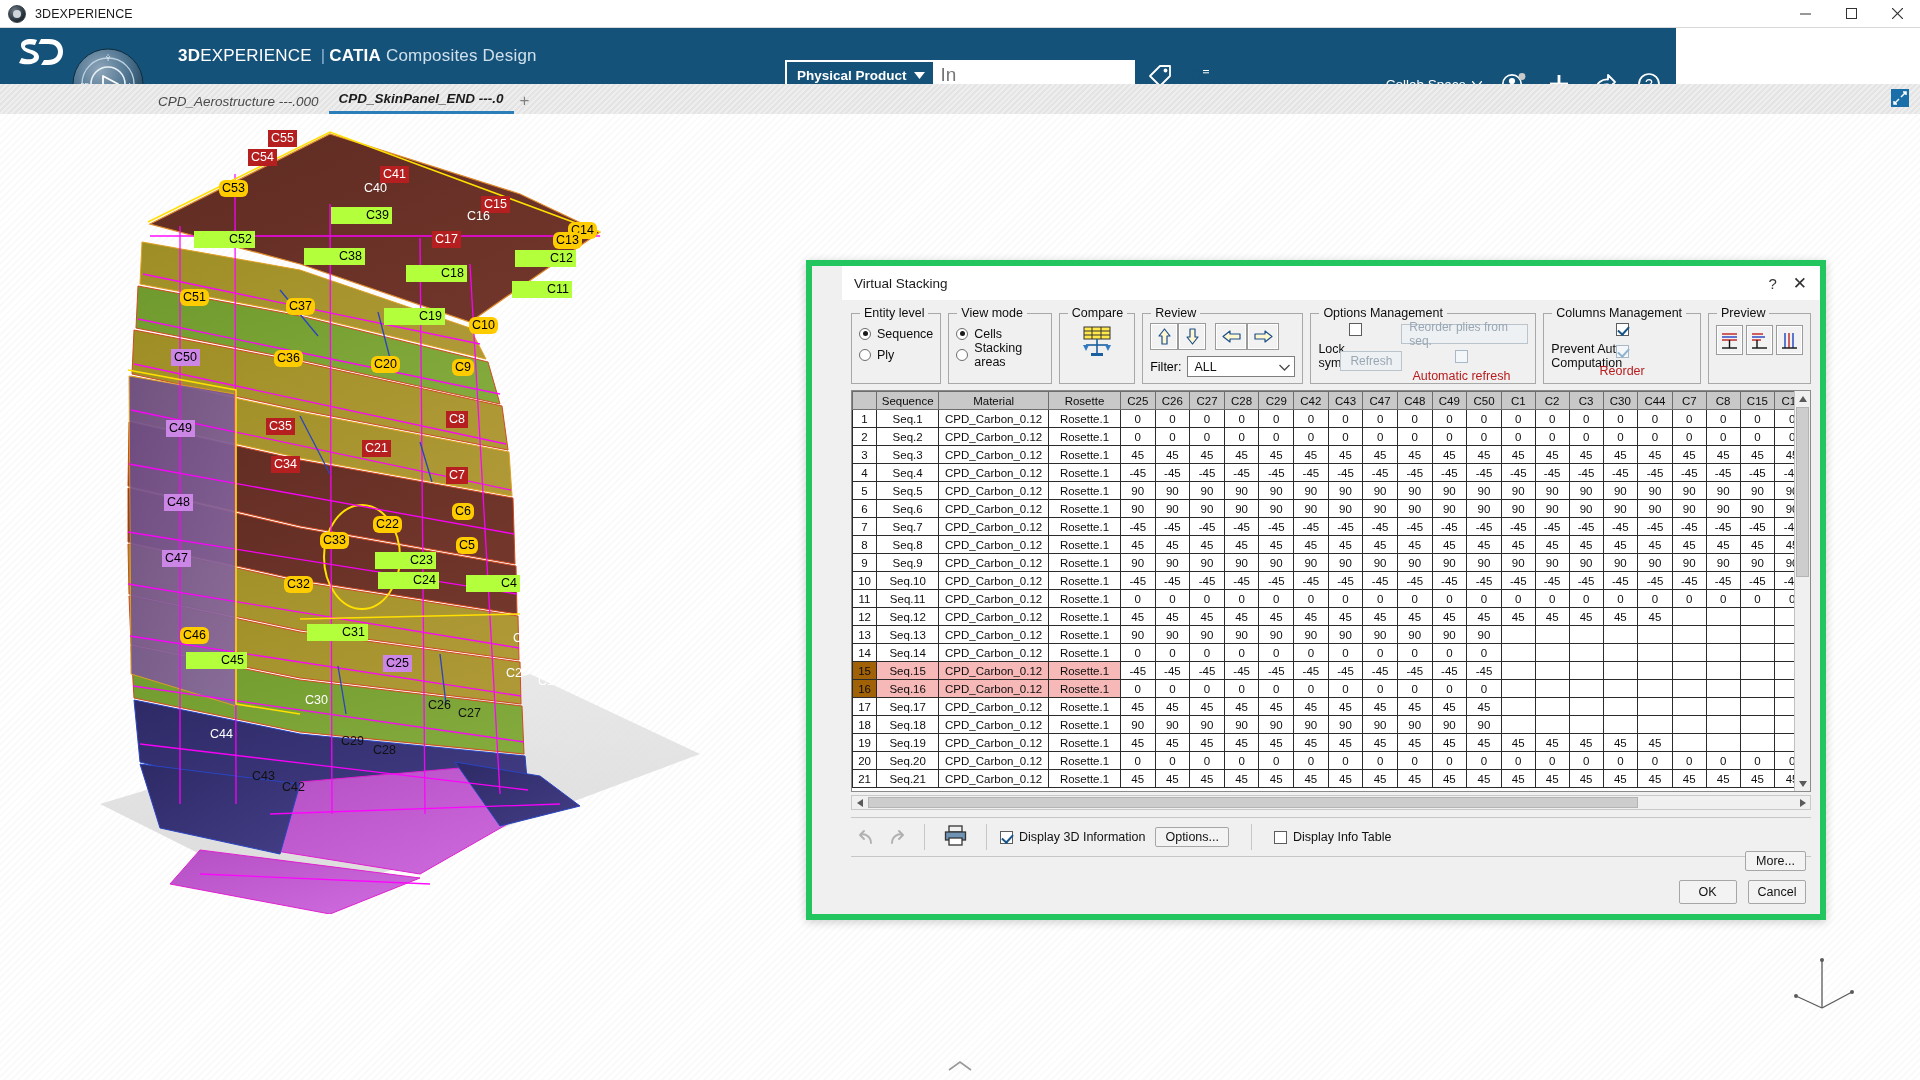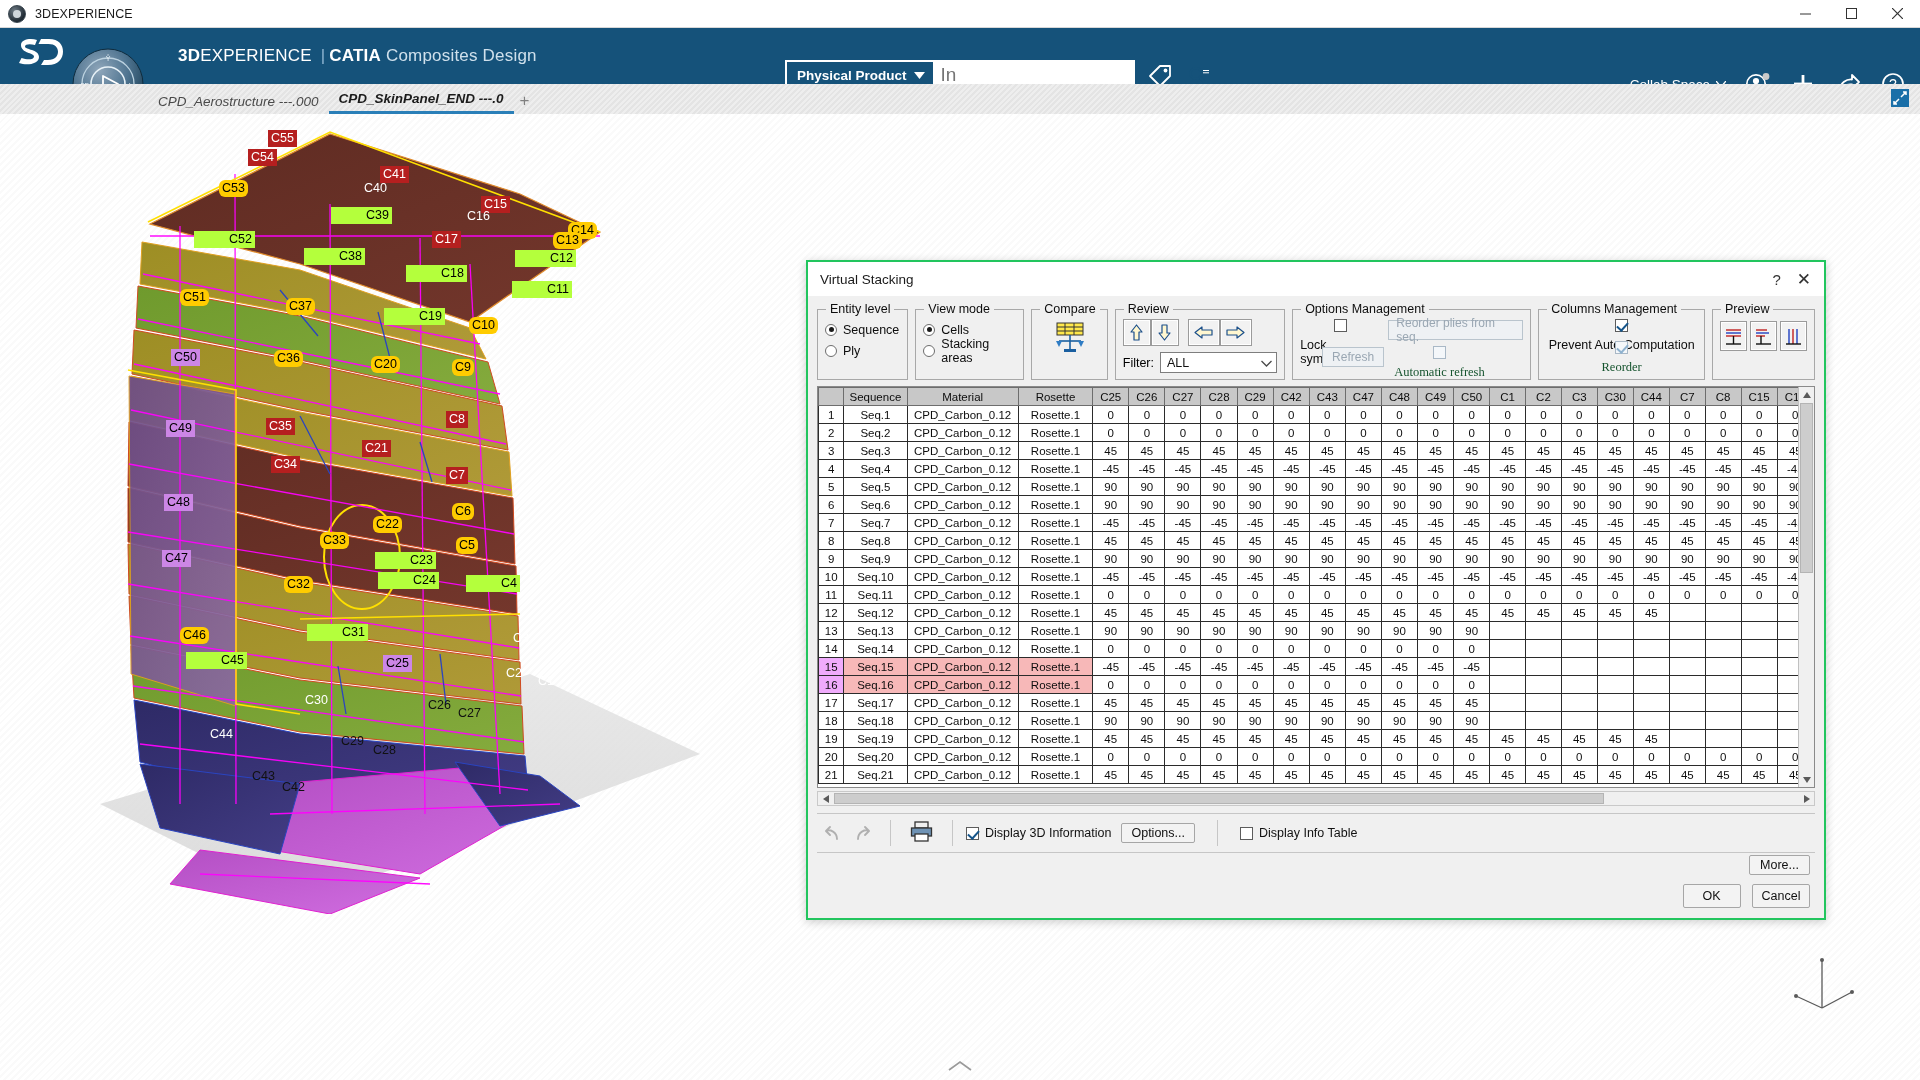--- a/index.html
+++ b/index.html
@@ -26,21 +26,21 @@
     position:absolute; left:5px; top:5px; width:8px; height:8px;
     border-radius:50%; background:#cfd6db;
   }
   .winbar-title { margin-left:9px; font-size:12.5px; color:#1a1a1a; letter-spacing:.1px; }
   .winbar-ctrls { margin-left:auto; display:flex; height:28px; }
   .wbtn { width:46px; height:28px; display:flex; align-items:center; justify-content:center; }
   .wbtn svg { display:block; }
 
   
   .topbar {
-    position:absolute; left:0; top:28px; width:1920px; height:56px;
+    position:absolute; left:0; top:28px; width:1676px; height:56px;
     background:#15527a; display:flex; align-items:center;
   }
   .ds-logo { width:56px; margin-left:14px; color:#fff; text-align:center; }
   .compass-hole { width:80px; }
   .brand { color:#ffffff; font-size:17px; margin-left:28px; letter-spacing:.2px; white-space:nowrap; }
   .brand b { font-weight:bold; }
   .brand .sep { color:#8fb6d2; margin:0 4px; }
   .brand .sub { color:#cfe0ec; font-weight:normal; }
 
   .searchwrap {
@@ -100,22 +100,23 @@
   .cb-dark   { background:transparent; color:#111111; }
 
   
   .triad { position:absolute; right:62px; bottom:58px; }
   
   .botchev { position:absolute; left:50%; transform:translateX(-50%); bottom:4px; color:#9a9a9a; }
 
   
   .dialog {
     position:absolute; left:806px; top:260px; width:1020px; height:660px;
-    background:#f0f0f0; border:2px solid #22c55e;
+    background:#f0f0f0; border:6px solid #22c55e;
     box-shadow:0 2px 9px rgba(0,0,0,.20);
+    padding-left:30px;
   }
   .dlg-title {
     height:34px; display:flex; align-items:center;
     background:#ffffff; padding:0 8px 0 12px;
   }
   .dlg-title .t { font-size:13.5px; color:#1a1a1a; }
   .dlg-title .sp { flex:1; }
   .dlg-qmark { font-size:15px; color:#333; padding:0 13px; }
   .dlg-x { font-size:17px; color:#333; padding:0 5px 0 3px; }
 
@@ -143,21 +144,21 @@
   .chk {
     width:13px; height:13px; border:1px solid #5c5c5c; background:#fff;
     position:relative; flex:none;
   }
   .chk.on::after {
     content:""; position:absolute; left:3px; top:0px; width:5px; height:9px;
     border:solid #16558a; border-width:0 2px 2px 0; transform:rotate(42deg);
   }
   .chk.dis { border-color:#a9b8c6; background:#f4f7fa; }
   .chk.dis.on::after { border-color:#8fb2cf; }
-  .lbl-dis { color:#14532d;font-family:Liberation Serif, serif; }
+  .lbl-dis { color:#b91c1c; }
 
   .btn3d {
     border:1px solid #9b9b9b; background:#f2f2f2; height:27px; min-width:27px;
     display:flex; align-items:center; justify-content:center;
     box-shadow:inset 0 0 0 1px #ffffff;
   }
   .btnflat {
     border:1px solid #b9c4cd; background:#eef1f4; color:#9aa7b3;
     font-size:12px; height:20px; padding:0 7px; display:flex; align-items:center;
   }
@@ -176,21 +177,21 @@
   table.stk { border-collapse:collapse; table-layout:fixed; font-size:11.5px; }
   table.stk th {
     background:#c8c8c8; border:1px solid #6d6d6d; font-weight:normal;
     color:#0d0d0d; height:18px; font-size:11.5px; padding:0;
   }
   table.stk td {
     border:1px solid #2b2b2b; height:18px; padding:0; text-align:center;
     color:#0d0d0d; background:#fff; font-size:11.5px; white-space:nowrap;
   }
   td.idx { background:#c8c8c8; border:1px solid #6d6d6d; }
-  tr.sel td.idx { background:#f0abfc; }
+  tr.sel td.idx { background:#a16207; }
   tr.sel td.lbl { background:#f7b8b8; }
   .c-0   { background:#ffff00; }
   .c-45  { background:#ff0000; }
   .c-m45 { background:#00e000; }
   .c-90  { background:#0000e0; }
   .c-dkm45{ background:#00a000; }
   .c-or  { background:#f0a020; }
   .c-empty { background:#c9e4ec; }
   .c-emptysel { background:#c4a5a8; }
 

